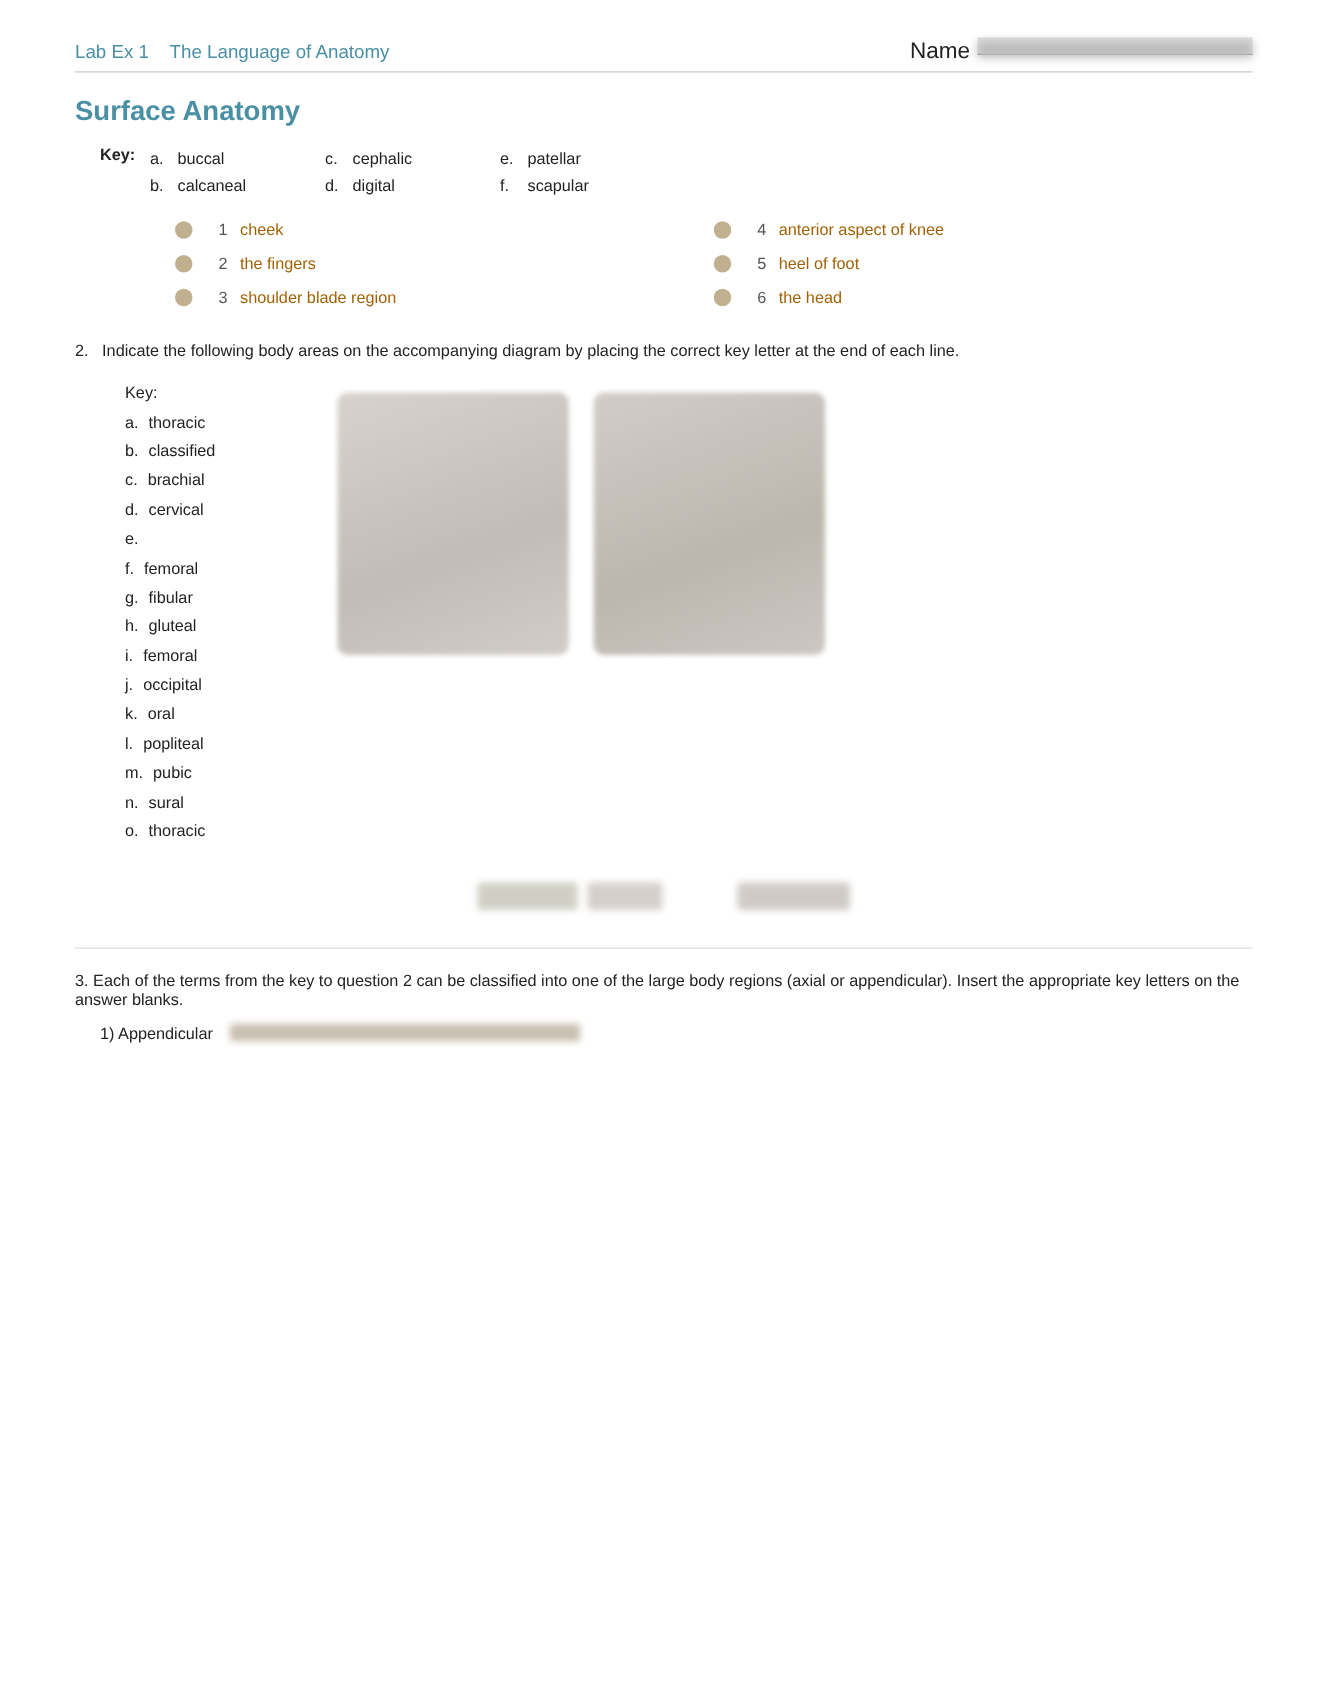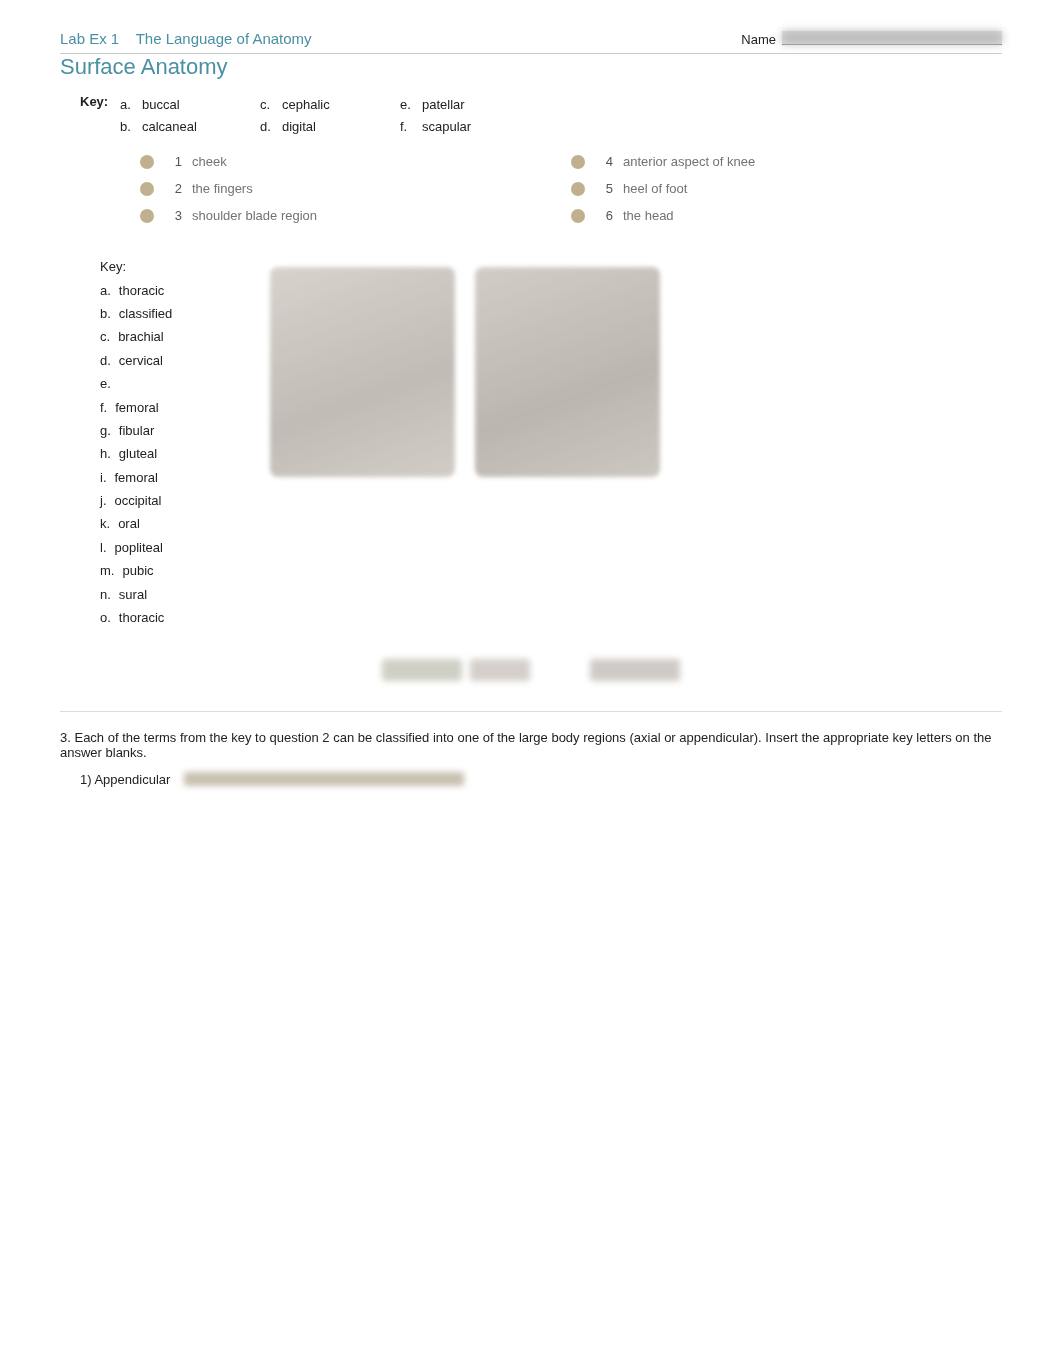--- a/index.html
+++ b/index.html
@@ -11,33 +11,34 @@
       width: 1062px;
       min-height: 1362px;
       padding: 30px 60px;
     }
     .header {
       display: flex;
       justify-content: space-between;
       align-items: baseline;
       border-bottom: 1px solid #ccc;
       padding-bottom: 6px;
+      margin-bottom: 18px;
     }
     .header-left {
       color: #4a90a4;
       font-size: 15px;
     }
     .header-lab {
       font-weight: normal;
     }
     .header-title {
       font-weight: normal;
     }
     .header-right {
-      font-size: 13px;
+      font-size: 18px;
       color: #222;
       display: flex;
       align-items: baseline;
       gap: 6px;
     }
     .name-line {
       display: inline-block;
       width: 220px;
       border-bottom: 1px solid #888;
       background: #e0e0e0;
@@ -48,21 +49,21 @@
     .name-blur {
       filter: blur(4px);
       background: #bbb;
       width: 100%;
       height: 100%;
       display: inline-block;
     }
     .page-title {
       font-size: 22px;
       color: #4a90a4;
-      font-weight: normal;
+      font-weight: bold;
       margin-bottom: 14px;
     }
     .question {
       margin-bottom: 22px;
     }
     .question-text {
       font-size: 13px;
       margin-bottom: 10px;
     }
     .key-row {
@@ -107,21 +108,21 @@
       border-radius: 50%;
       background: #c0b090;
       flex-shrink: 0;
     }
     .match-num {
       min-width: 18px;
       text-align: right;
       color: #555;
     }
     .match-text {
-      color: #737373;
+      color: #a16207;
     }
     
     .key-list {
       margin-left: 20px;
       margin-top: 4px;
     }
     .key-list-item {
       display: flex;
       gap: 8px;
       line-height: 1.8;
@@ -261,20 +262,25 @@
       <div class="match-item">
         <span class="match-dot"></span>
         <span class="match-num">6</span>
         <span class="match-text">the head</span>
       </div>
     </div>
   </div>
 </div>
 
 <div class="question" style="margin-top: 10px;">
+  <div class="question-text">
+    <span>2.</span>
+    &nbsp;
+    <span>Indicate the following body areas on the accompanying diagram by placing the correct key letter at the end of each line.</span>
+  </div>
 
   <div style="display: flex; gap: 30px; margin-left: 20px;">
 
     <div class="key-list" style="min-width: 140px;">
       <div class="key-list-item">
         <span>Key:</span>
       </div>
       <div class="key-list-item">
         <span>a.</span>
         <span>thoracic</span>

